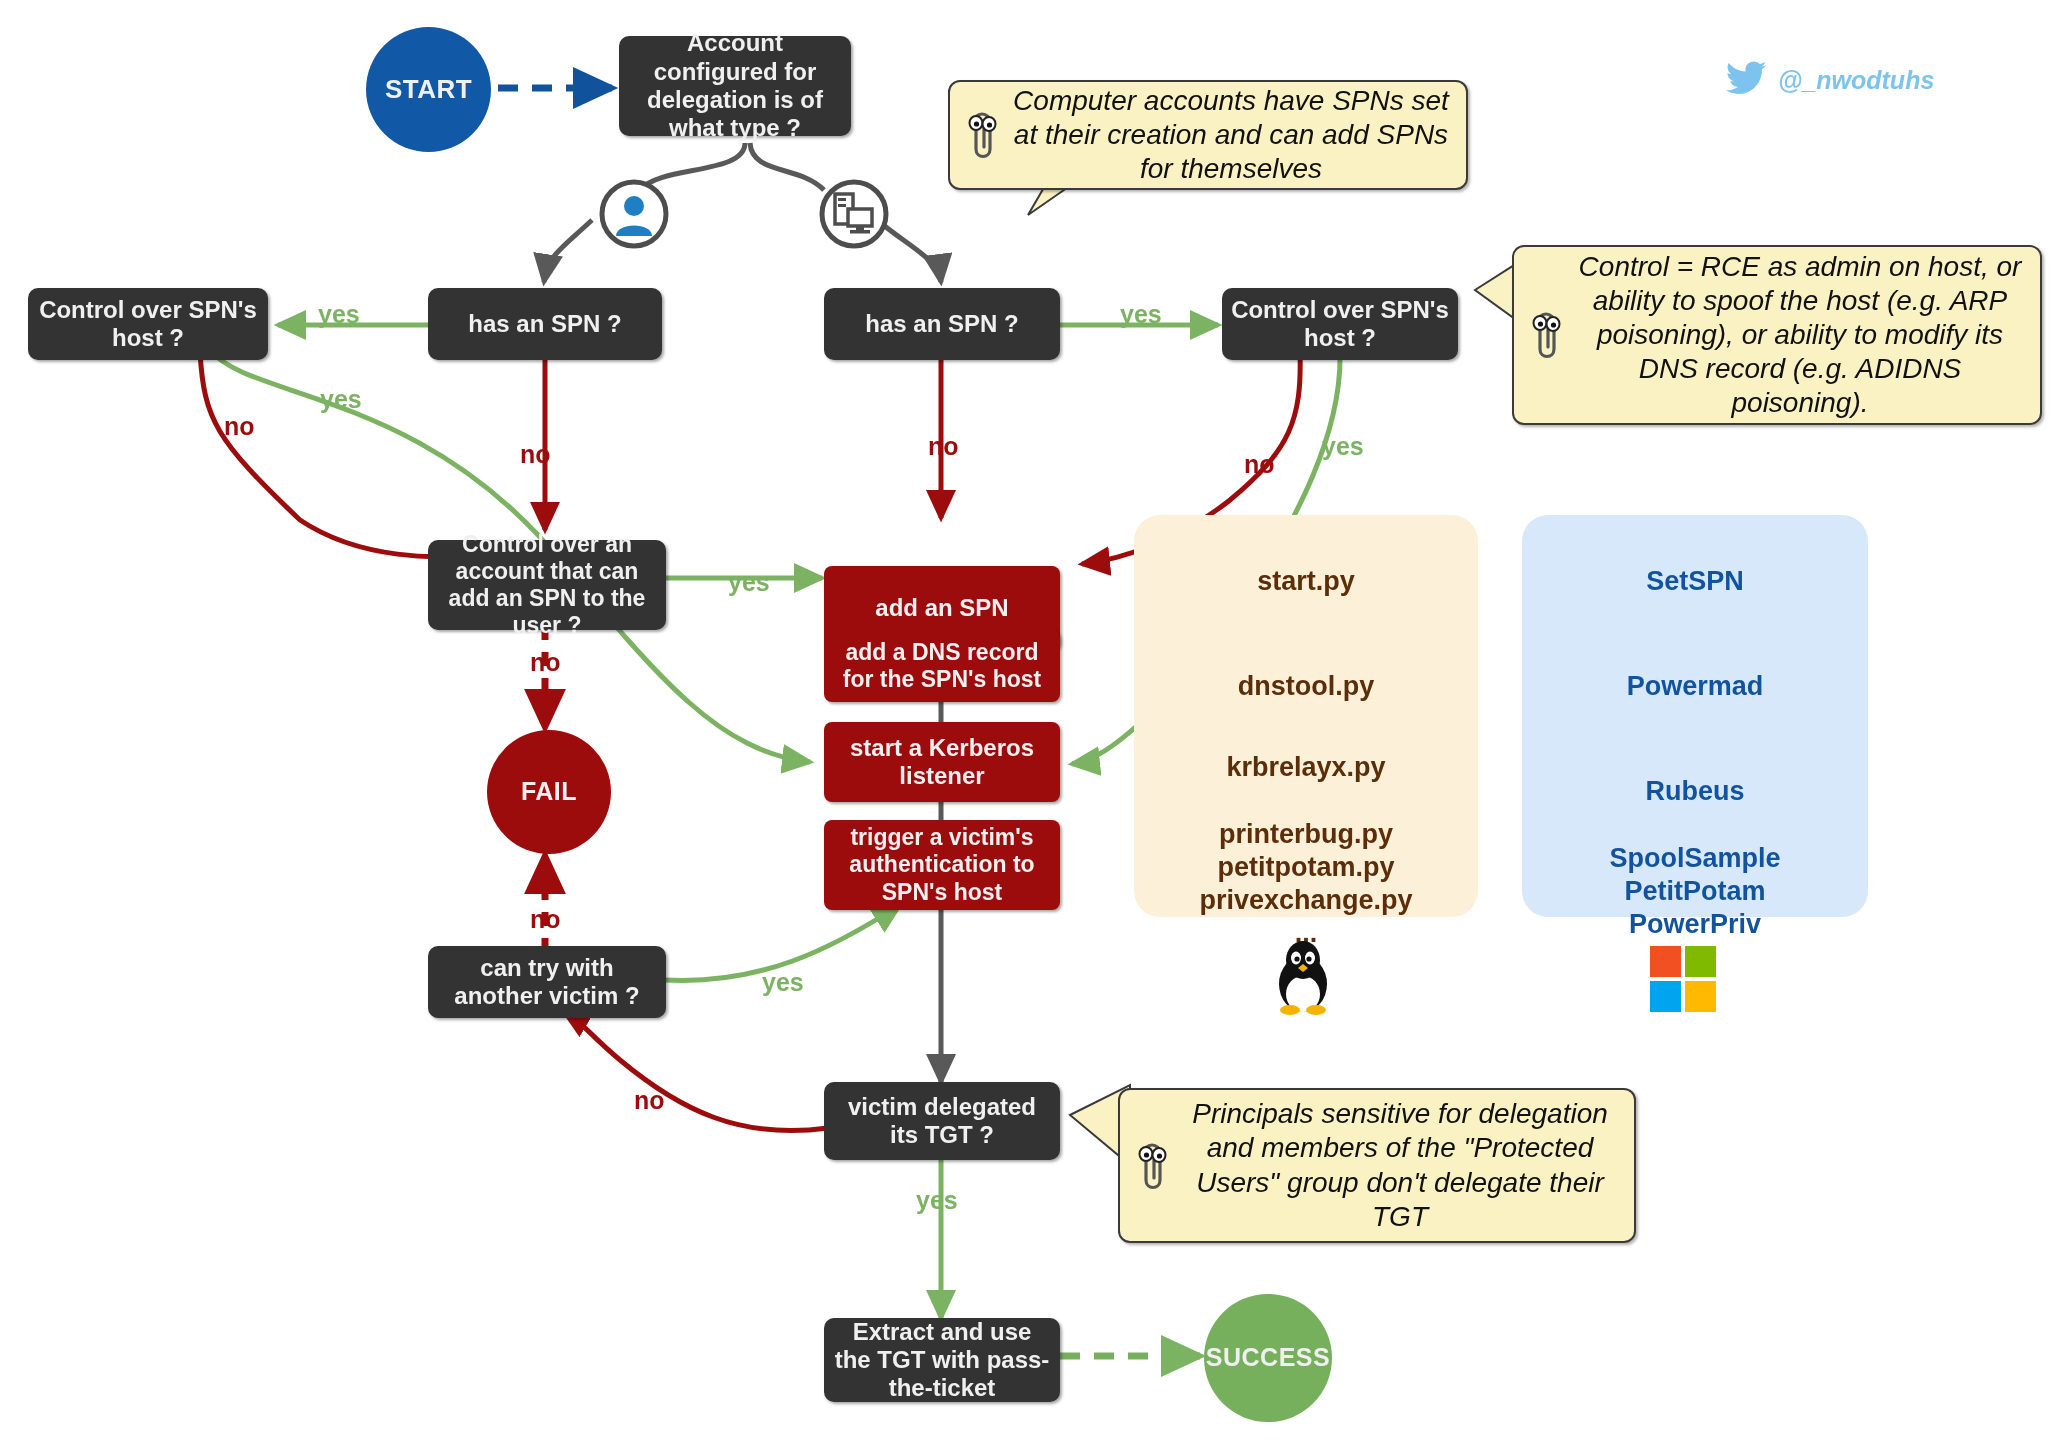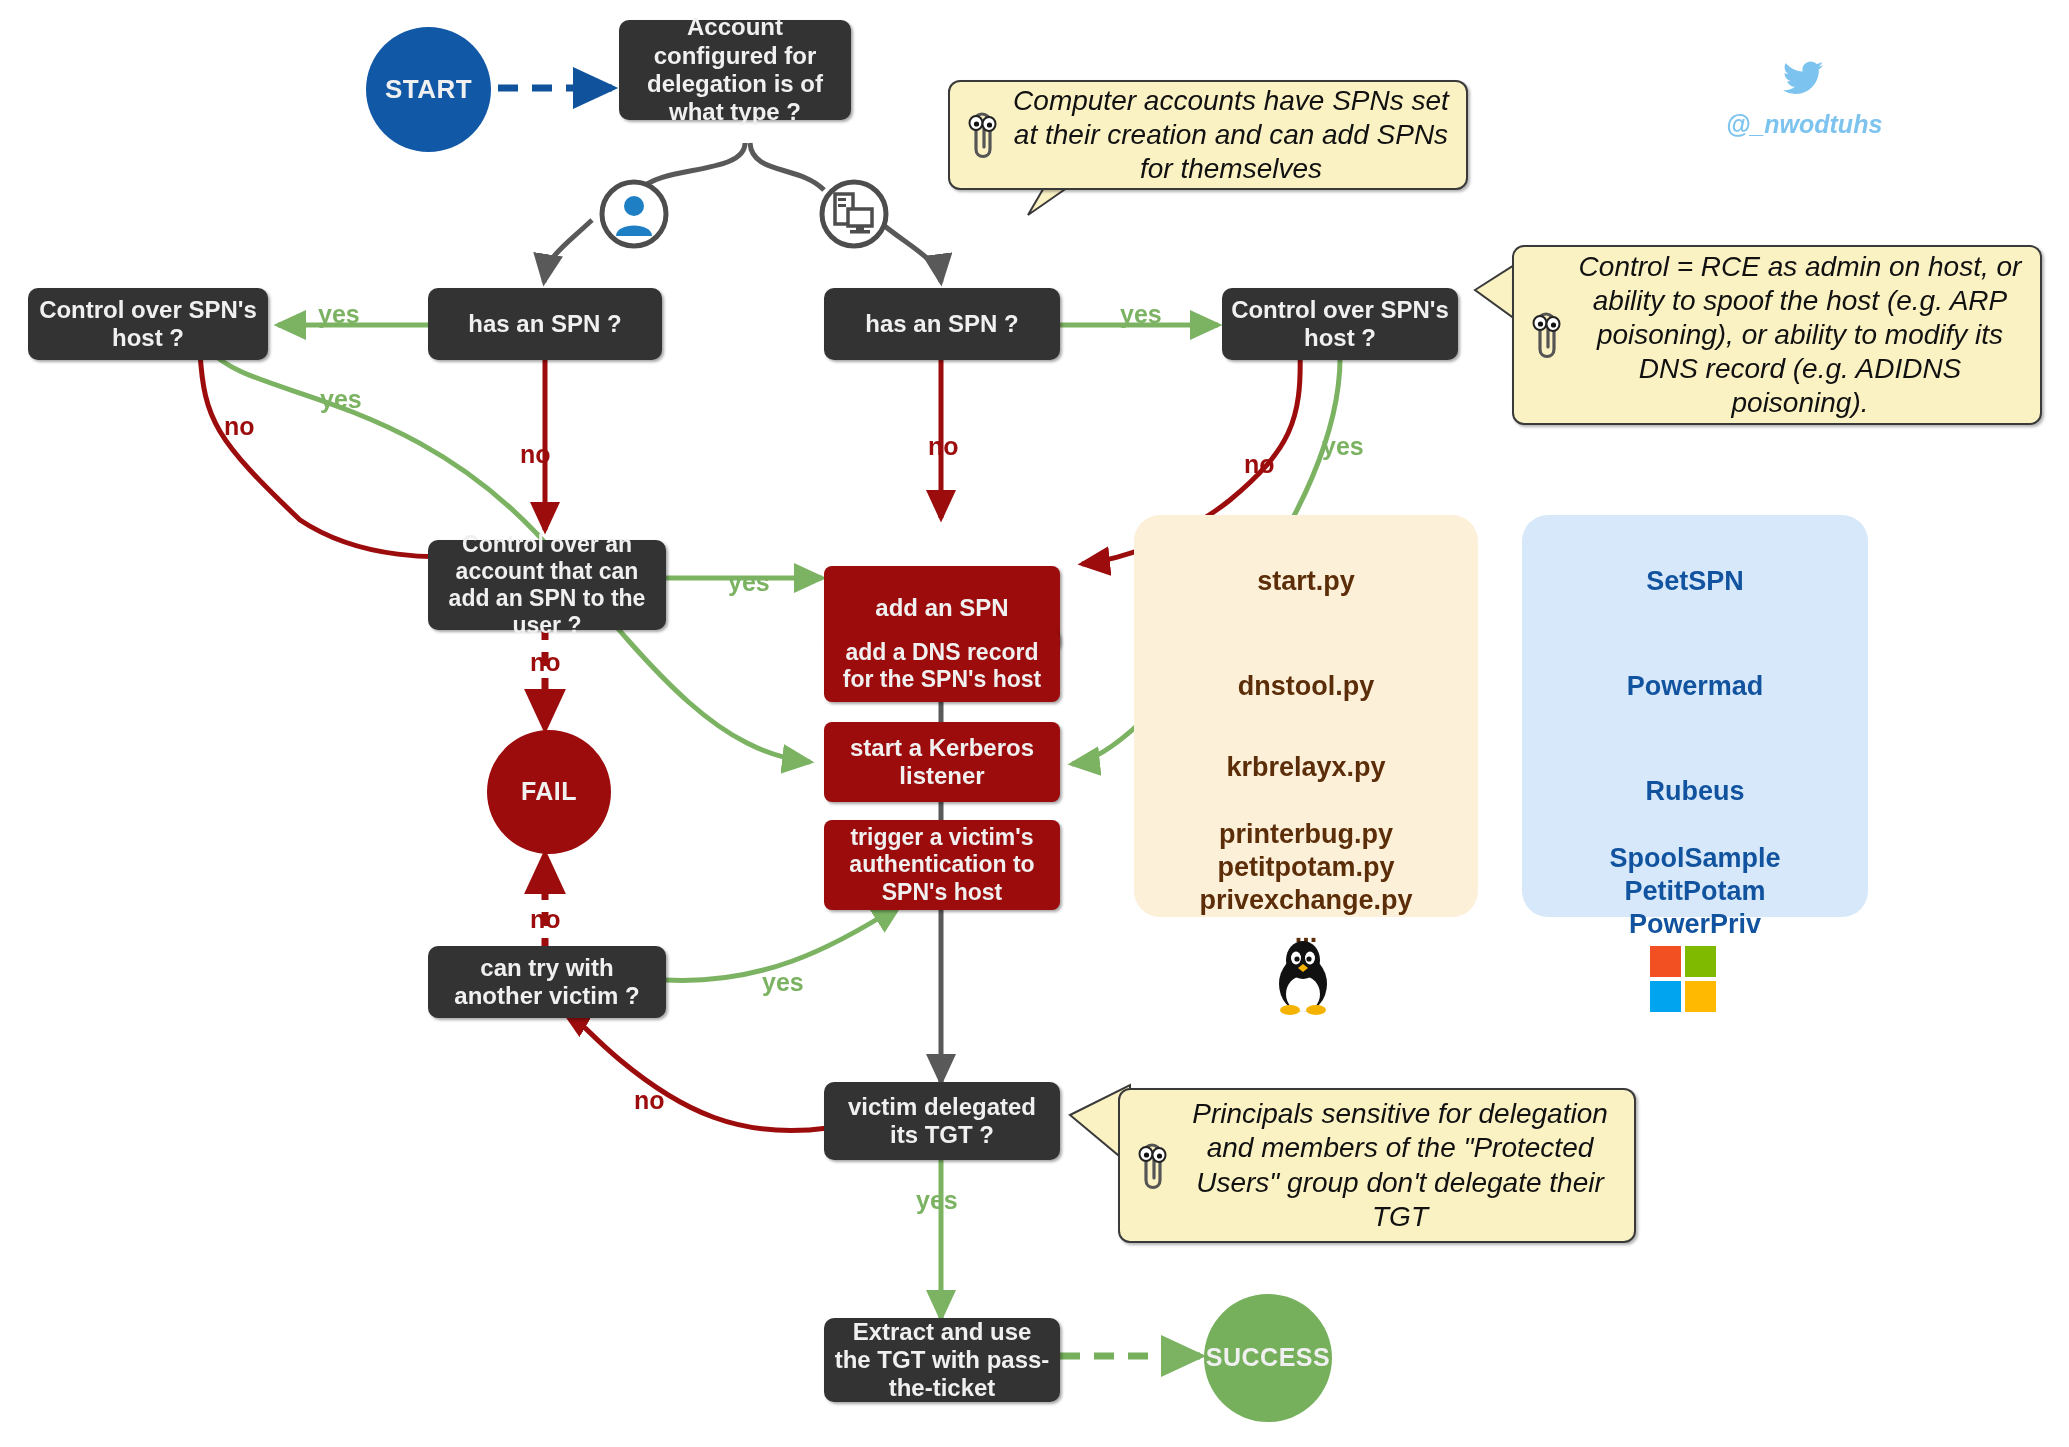--- a/index.html
+++ b/index.html
@@ -126,21 +126,21 @@
     <path d="M1060,1356 L1200,1356" stroke="#77b05d" stroke-width="7" fill="none" stroke-dasharray="20,14" marker-end="url(#arrGreen)"></path>
 
     
     <path d="M1028,215 L1060,160 L1100,165 Z" fill="#fbf2c4" stroke="#3a3a3a" stroke-width="2"></path>
     <path d="M1475,290 L1530,255 L1530,330 Z" fill="#fbf2c4" stroke="#3a3a3a" stroke-width="2"></path>
     <path d="M1070,1115 L1130,1085 L1130,1165 Z" fill="#fbf2c4" stroke="#3a3a3a" stroke-width="2"></path>
   </svg>
 
   <div class="node circle start" style="left:366px;top:27px;width:125px;height:125px;">START</div>
 
-  <div class="node dark" style="left:619px;top:20px;width:232px;height:100px;">Account configured for delegation is of what type ?</div>
+  <div class="node dark" style="left:619px;top:36px;width:232px;height:100px;">Account configured for delegation is of what type ?</div>
 
   <div class="badge-icon" style="left:598px;top:178px;">
     <svg width="72" height="72" viewBox="0 0 72 72">
       <circle cx="36" cy="36" r="32" fill="#fff" stroke="#4d4d4d" stroke-width="5"></circle>
       <circle cx="36" cy="28" r="10" fill="#1f7fc4"></circle>
       <path d="M18 58 C18 44 54 44 54 58 Z" fill="#1f7fc4"></path>
     </svg>
   </div>
 
   <div class="badge-icon" style="left:818px;top:178px;">
@@ -272,21 +272,21 @@
     </svg>
   </div>
 
   <div class="ms-grid" style="left:1650px;top:946px;">
     <i style="background:#f25022;"></i>
     <i style="background:#7fba00;"></i>
     <i style="background:#00a4ef;"></i>
     <i style="background:#ffb900;"></i>
   </div>
 
-  <div class="handle" style="left:1726px;top:60px;flex-direction:column;">
+  <div class="handle" style="left:1726px;top:60px;">
     <span>
       <svg width="42" height="36" viewBox="0 0 48 40">
         <path d="M46 5.5c-1.7.8-3.6 1.3-5.5 1.5 2-1.2 3.5-3.1 4.2-5.3-1.9 1.1-4 1.9-6.1 2.4C36.8 2.2 34.3 1 31.6 1c-5.2 0-9.4 4.2-9.4 9.4 0 .7.1 1.5.2 2.1C14.5 12.1 7.7 8.4 3.1 2.8c-.9 1.5-1.3 3.1-1.3 4.8 0 3.3 1.7 6.1 4.2 7.8-1.5 0-3-.5-4.3-1.2v.1c0 4.6 3.2 8.4 7.5 9.2-.8.2-1.6.3-2.5.3-.6 0-1.2-.1-1.8-.2 1.2 3.7 4.7 6.5 8.8 6.5-3.2 2.5-7.3 4-11.7 4-.8 0-1.5 0-2.2-.1 4.2 2.7 9.1 4.2 14.4 4.2 17.3 0 26.8-14.3 26.8-26.8v-1.2c1.9-1.3 3.5-3 4.8-4.9z" fill="#7cc3ef"></path>
       </svg>
     </span>
     <span class="hname">@_nwodtuhs</span>
   </div>
 
 </div>
 

